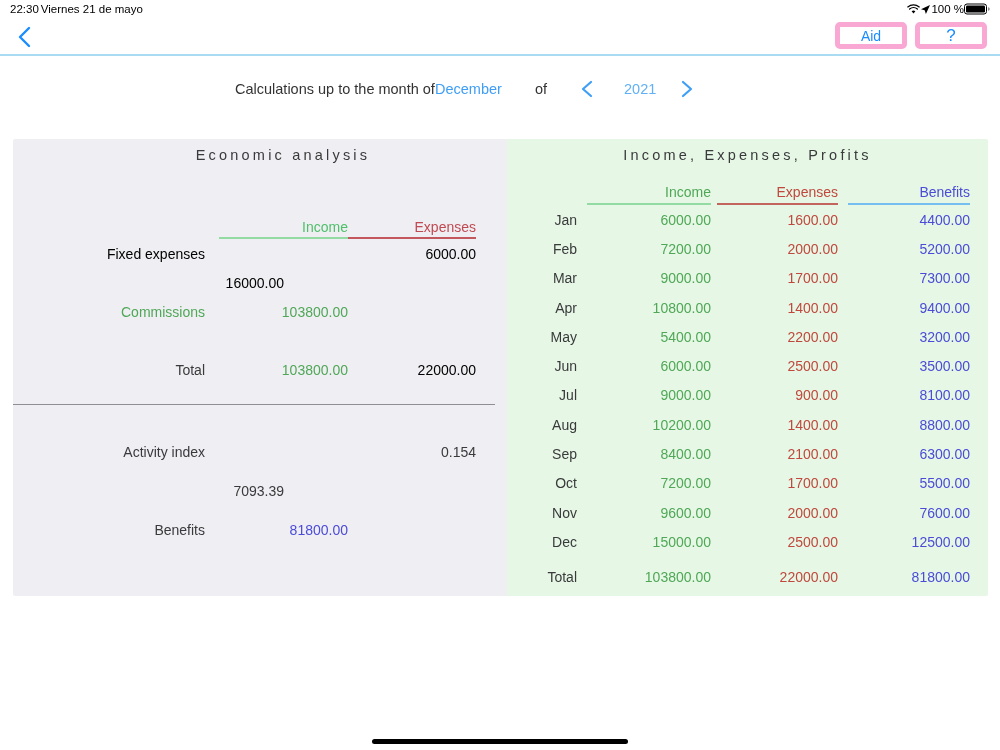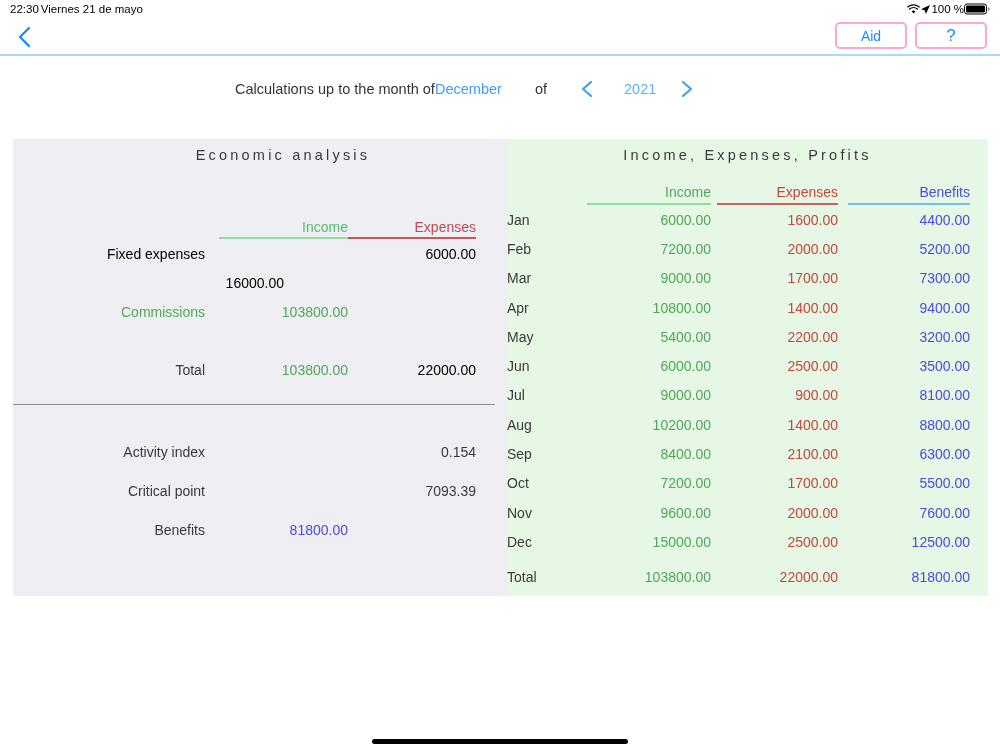--- a/index.html
+++ b/index.html
@@ -38,21 +38,21 @@
     position: absolute; left: 14px; top: 7px;
     width: 22px; height: 24px;
     cursor: pointer;
   }
   .navbtns {
     position: absolute; right: 13px; top: 4px;
     display: flex; gap: 8px;
   }
   .navbtn {
     width: 72px; height: 27px;
-    border: 2px solid #f9a8d4;
+    border: 5px solid #f9a8d4;
     border-radius: 5px;
     background: #fff;
     color: #1a8cff;
     font-size: 14px;
     display: flex; align-items: center; justify-content: center;
     cursor: pointer;
     font-family: "Liberation Sans", sans-serif;
   }
   .navbtn.wide { width: 72px; }
   .navbtn.qm { font-size: 17px; }
@@ -144,21 +144,21 @@
   
   .rtable {
     position: absolute; top: 36px; left: 0;
     width: 481px;
     font-size: 14px;
   }
   .rrow {
     display: flex; align-items: center;
     height: 29.3px;
   }
-  .rrow .c-m   { width: 70px; text-align: left; color: #3a3a3c; }
+  .rrow .c-m   { width: 70px; text-align: right; color: #3a3a3c; }
   .rrow .c-i   { width: 134px; text-align: right; }
   .rrow .c-e   { width: 127px; text-align: right; }
   .rrow .c-b   { width: 141px; text-align: right; padding-right: 9px; }
 
   .rhdr { height: 30px; align-items: flex-end; }
   .rhdr .c-i, .rhdr .c-e, .rhdr .c-b {
     position: relative; padding-bottom: 5px;
   }
   .rhdr .rule { position: absolute; bottom: 0; height: 1.6px; }
   .rhdr .c-i { color: #4fbf6a; }
@@ -287,21 +287,20 @@
 
   <div class="divider" style="left:0;"></div>
 
   <div class="ltable2">
     <div class="lrow">
       <span class="c-label txt-dark">Activity index</span>
       <span class="c-inc"></span>
       <span class="c-exp txt-dark">0.154</span>
     </div>
     <div class="lrow" style="margin-top:10px;">
-      <span class="c-label txt-dark">Critical point</span>
       <span class="c-inc"></span>
       <span class="c-exp txt-dark">7093.39</span>
     </div>
     <div class="lrow" style="margin-top:10px;">
       <span class="c-label txt-dark">Benefits</span>
       <span class="c-inc txt-blue">81800.00</span>
       <span class="c-exp"></span>
     </div>
   </div>
 </div>

